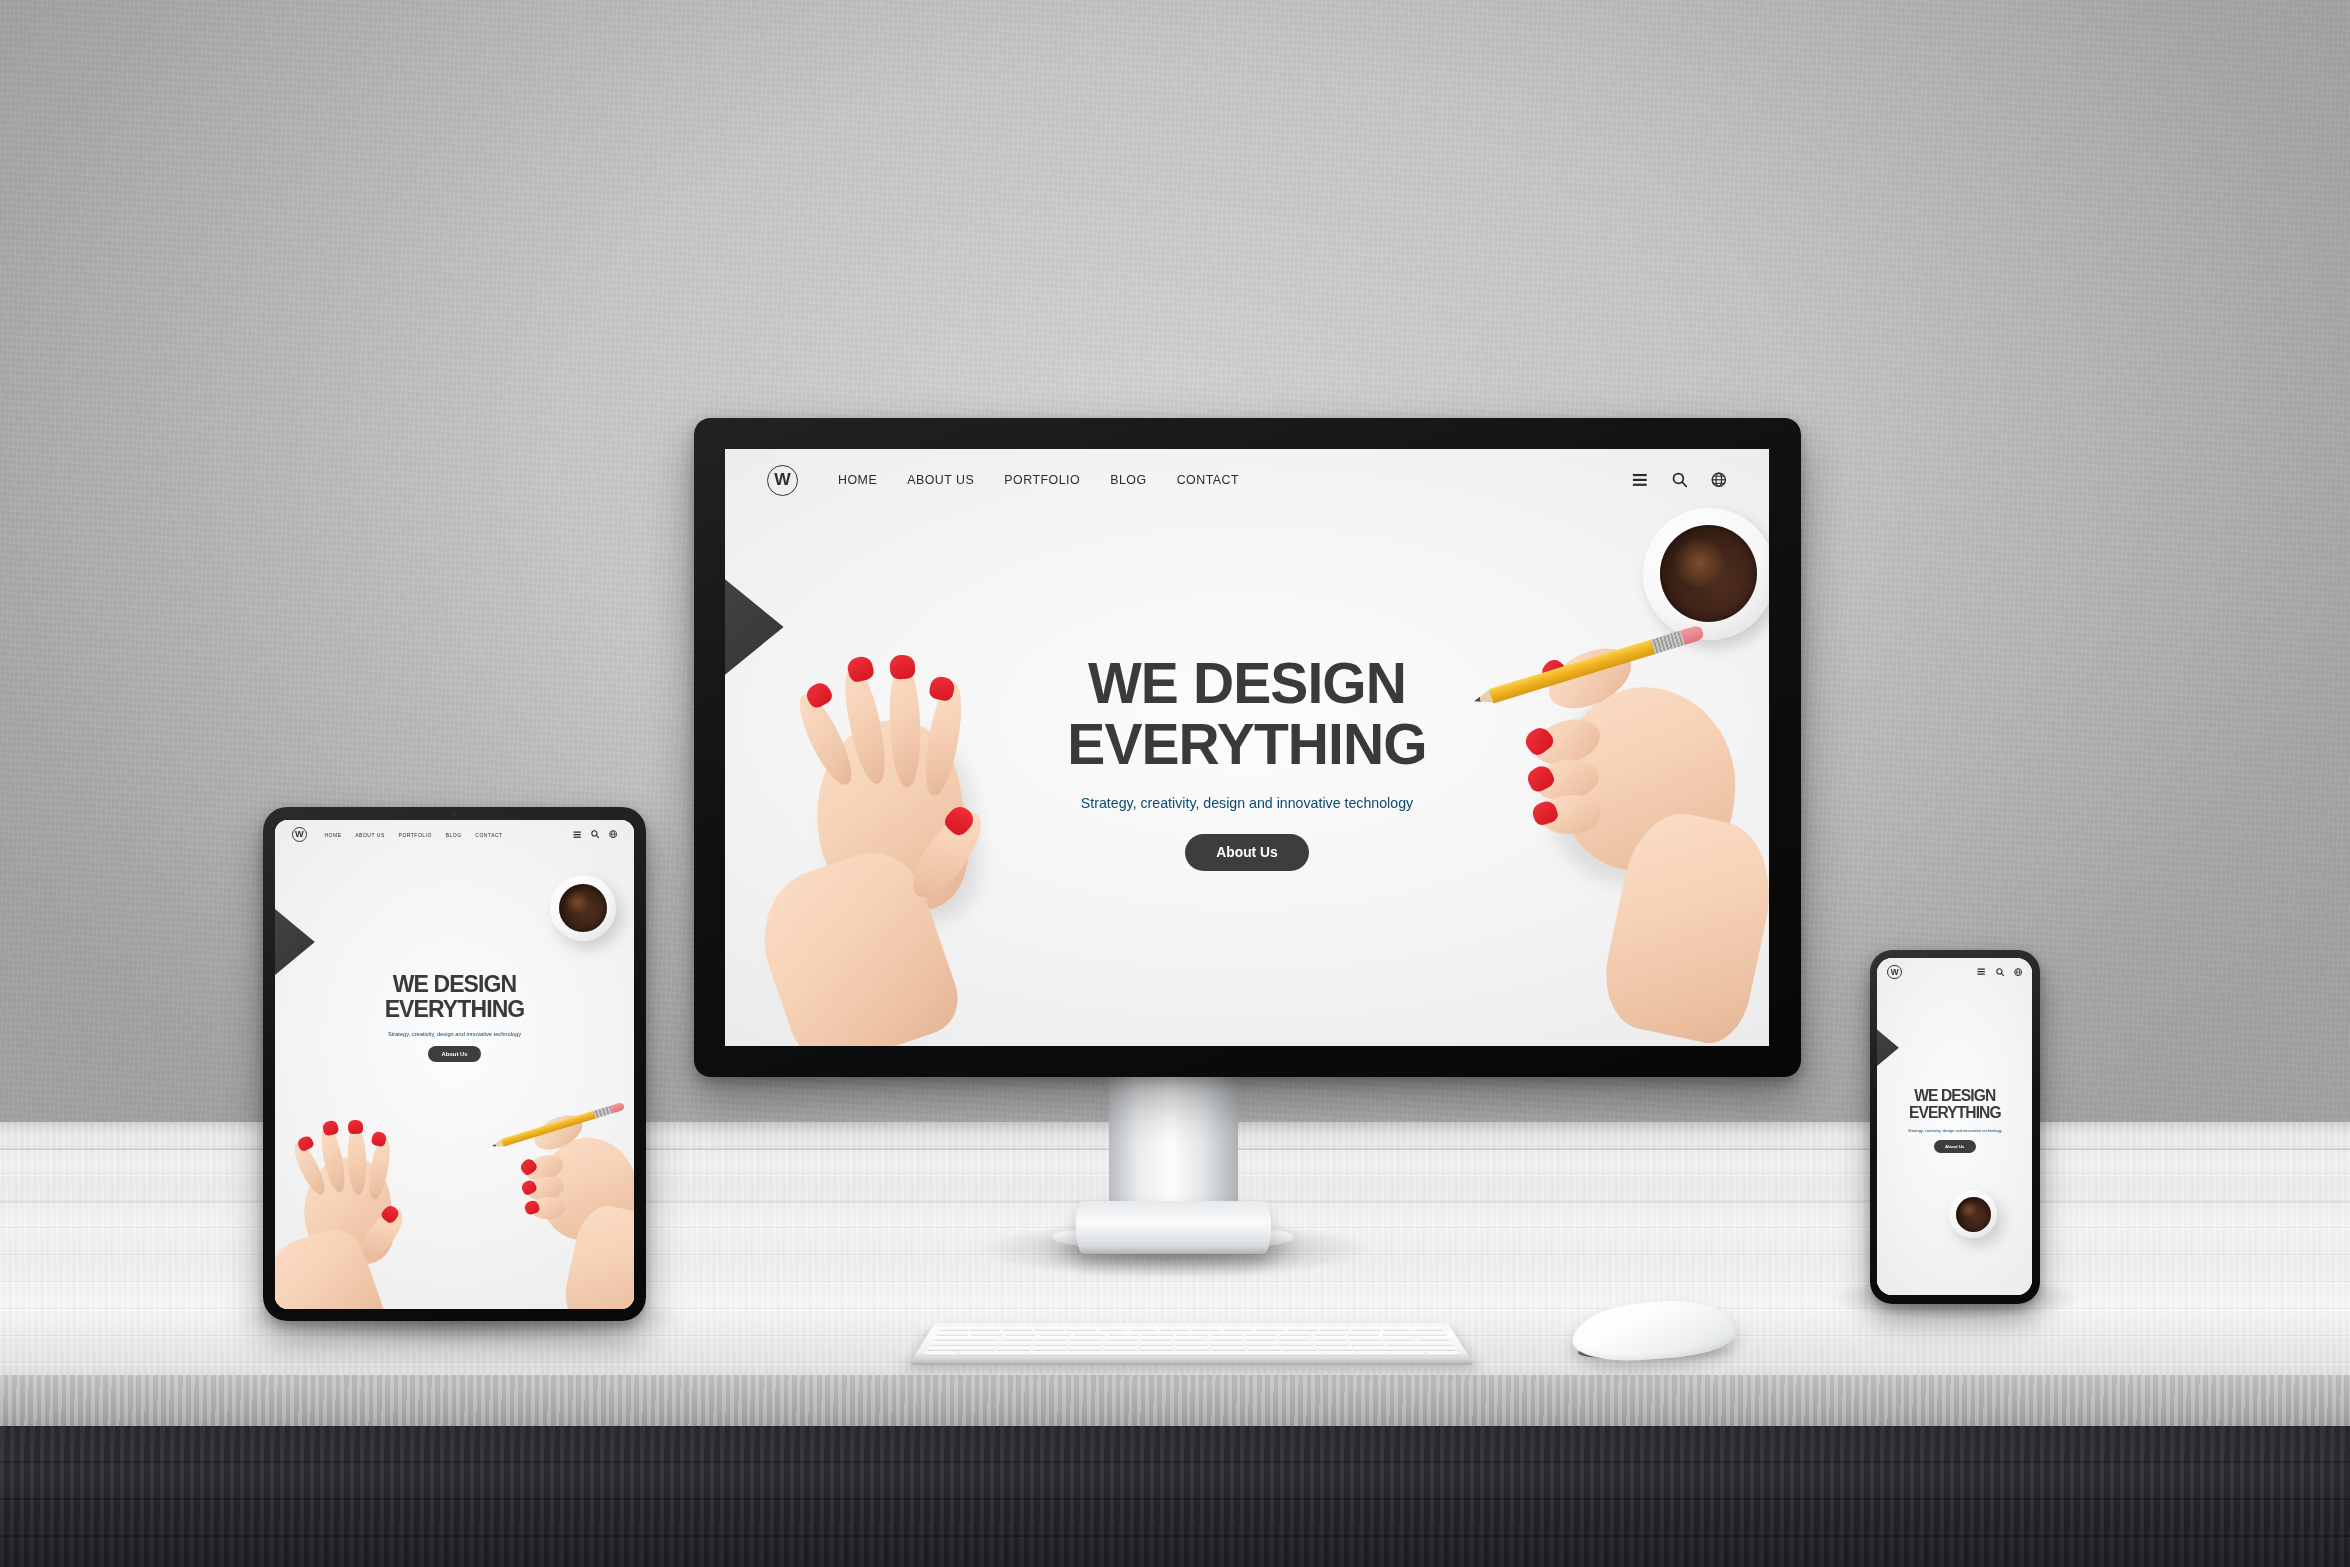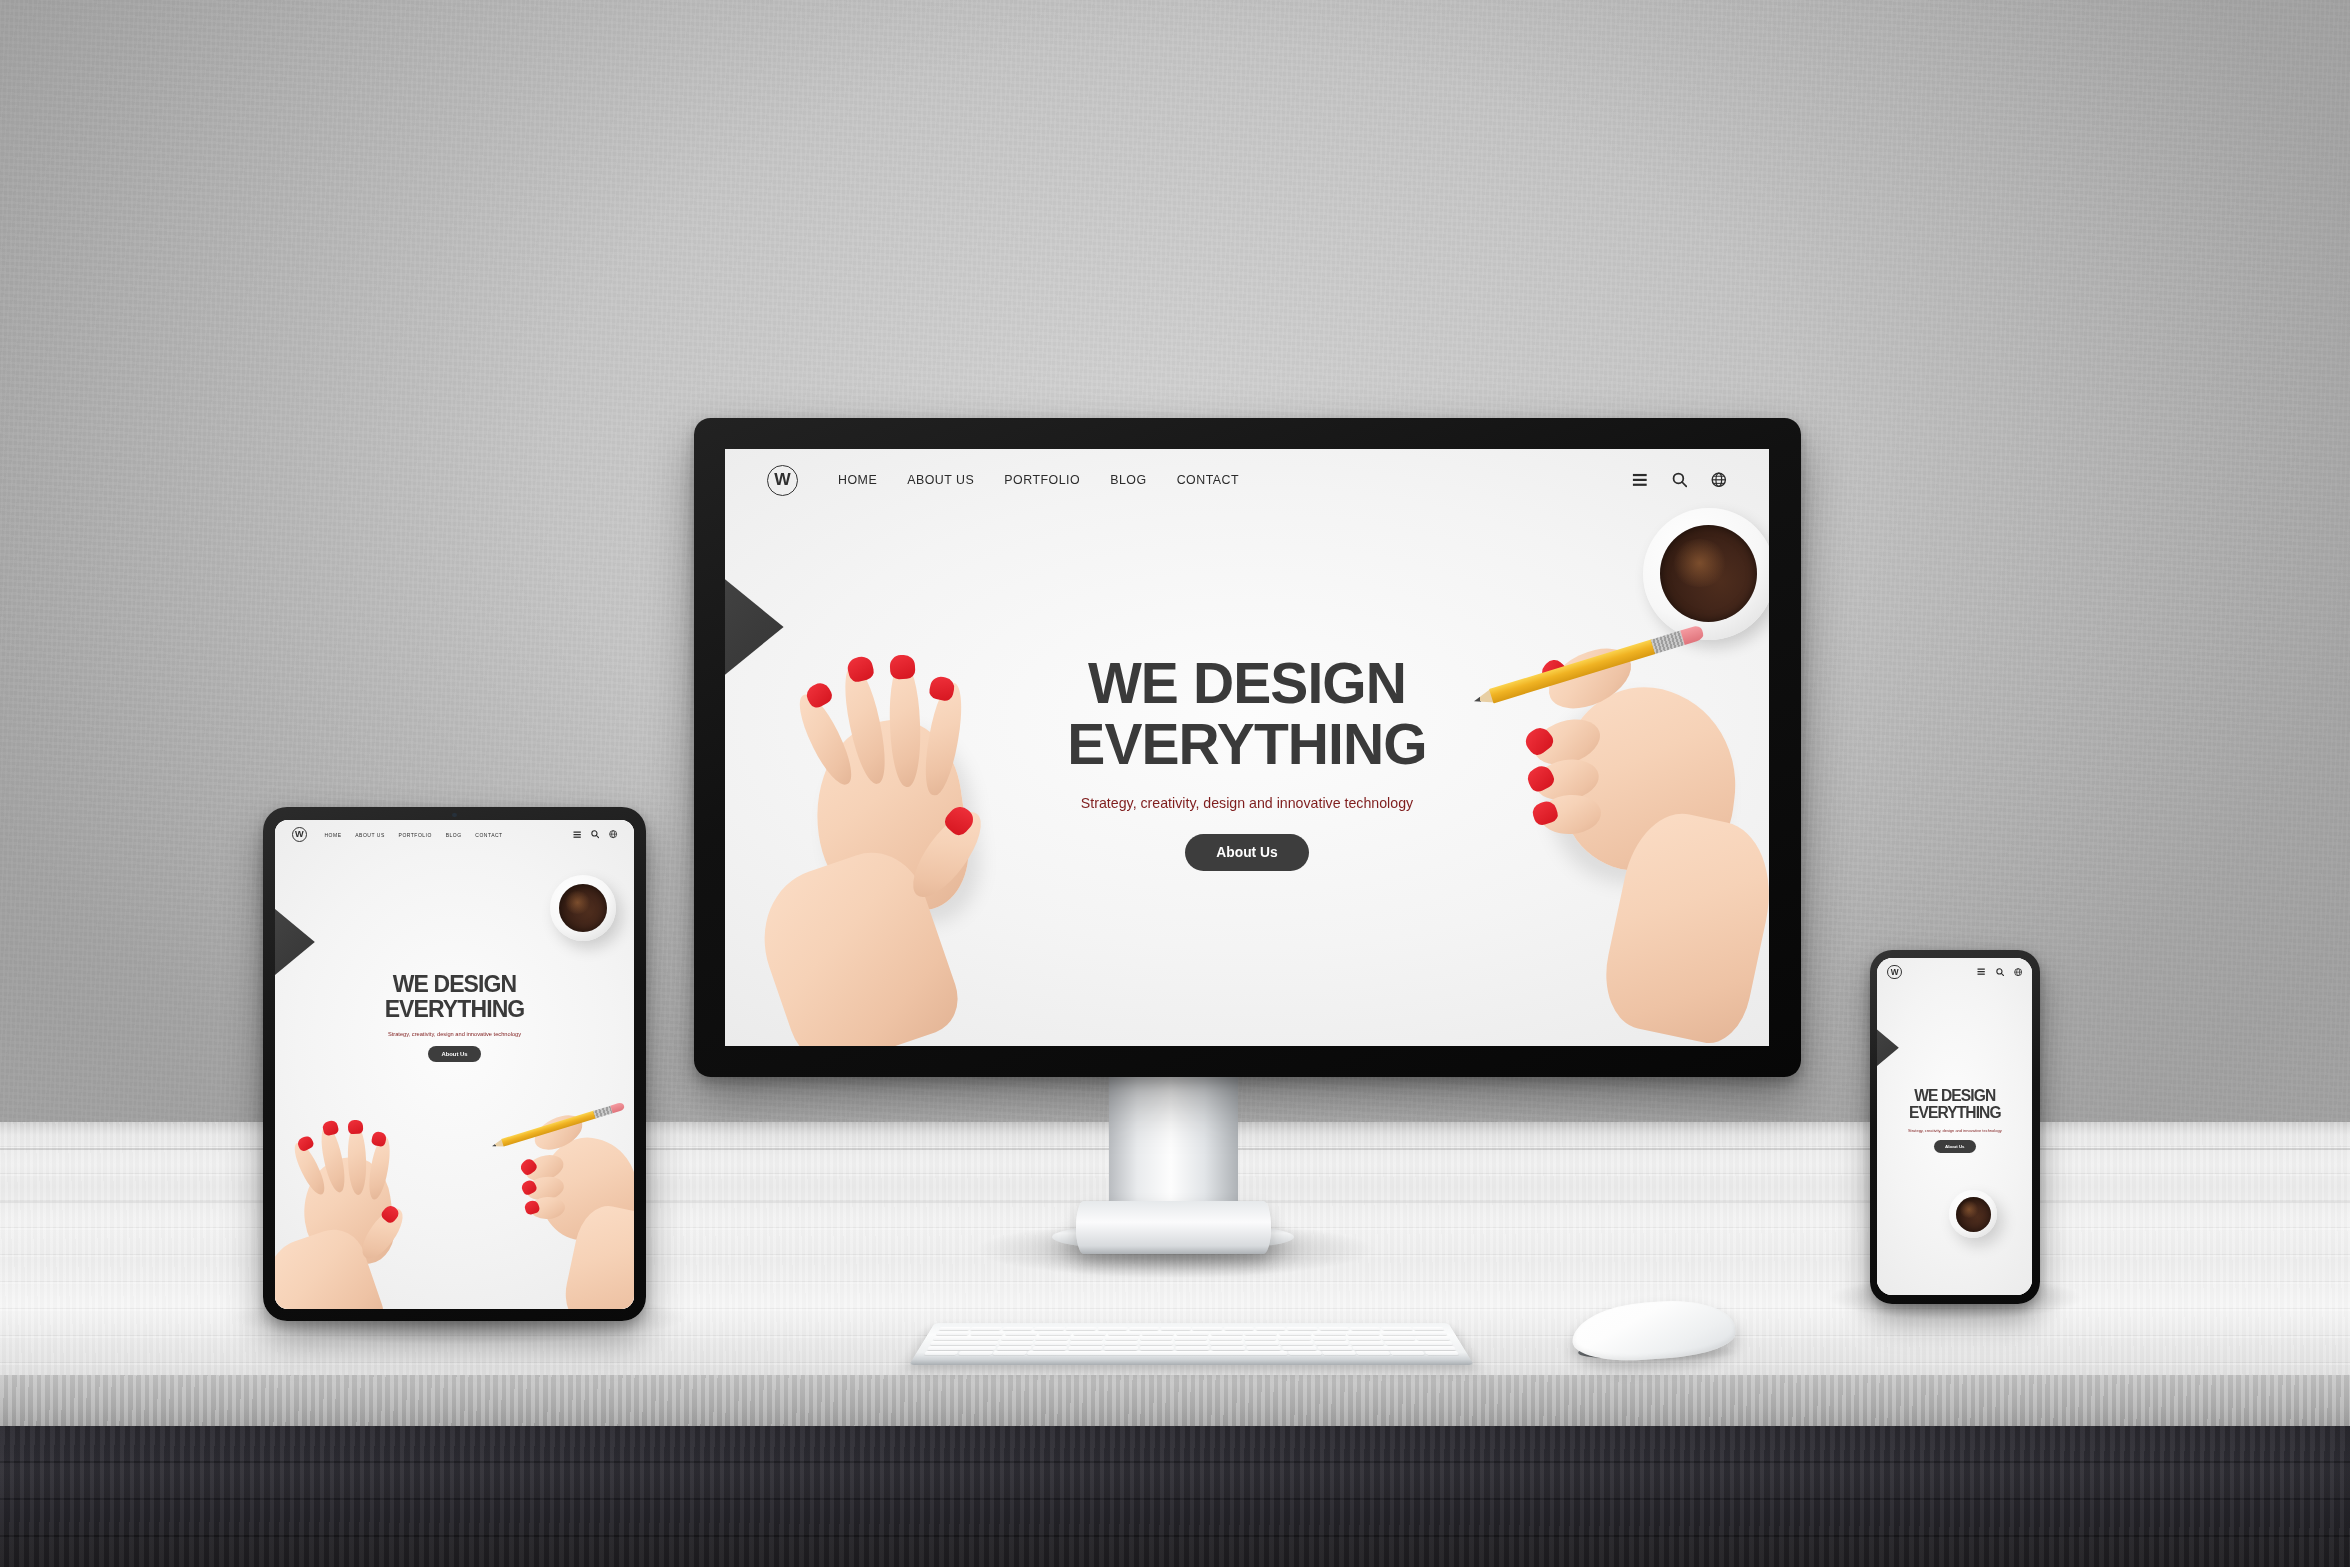--- a/index.html
+++ b/index.html
@@ -105,21 +105,21 @@
     width:100%; height:100%;
     background:linear-gradient(135deg,#4a4a4a 0%,#3d3d3d 45%,#2e2e2e 100%);
     clip-path: polygon(0% 0%, 68% 50%, 0% 100%);
     border-radius:3.7px;
     filter: drop-shadow(2.8px 3.7px 5.5px rgba(0,0,0,.28));
   }
 
   
   .hero { position:absolute; left:0; right:0; text-align:center; z-index:5; }
   .hero-title { color:#3a3a3a; font-weight:bold; letter-spacing:-0.9px; line-height:1.07; }
-  .hero-sub { color:#7f1d1d; }
+  .hero-sub { color:#0c4a6e; }
   .hero-btn {
     display:inline-block; background:#3d3d3d; color:#fff; border-radius:917px;
     font-weight:bold; cursor:pointer; border:none;
   }
 
   
   .cup { position:absolute; border-radius:50%; z-index:4; }
   .saucer {
     position:absolute; inset:0; border-radius:50%;
     background:radial-gradient(circle at 36% 30%, #ffffff 0%, #f7f7f7 55%, #e2e2e2 85%, #d2d2d2 100%);

